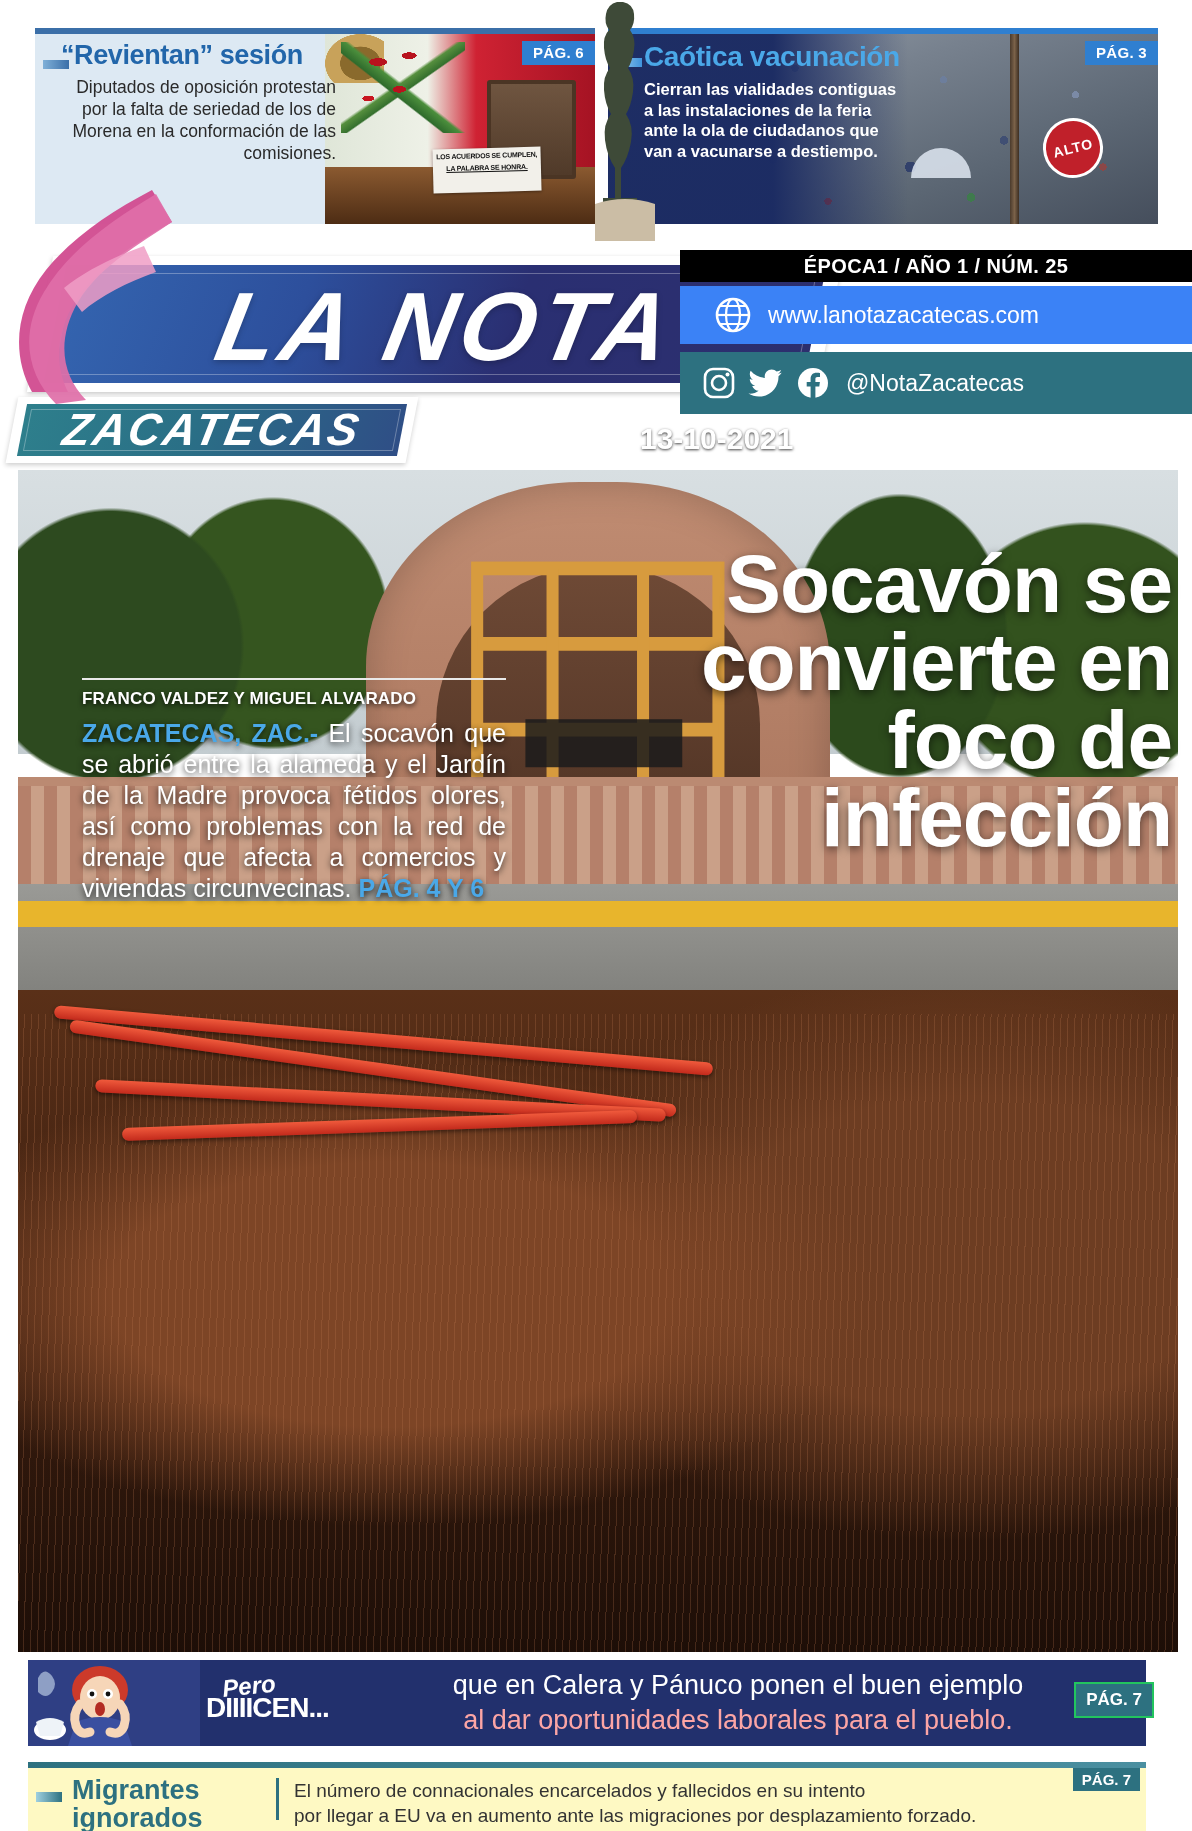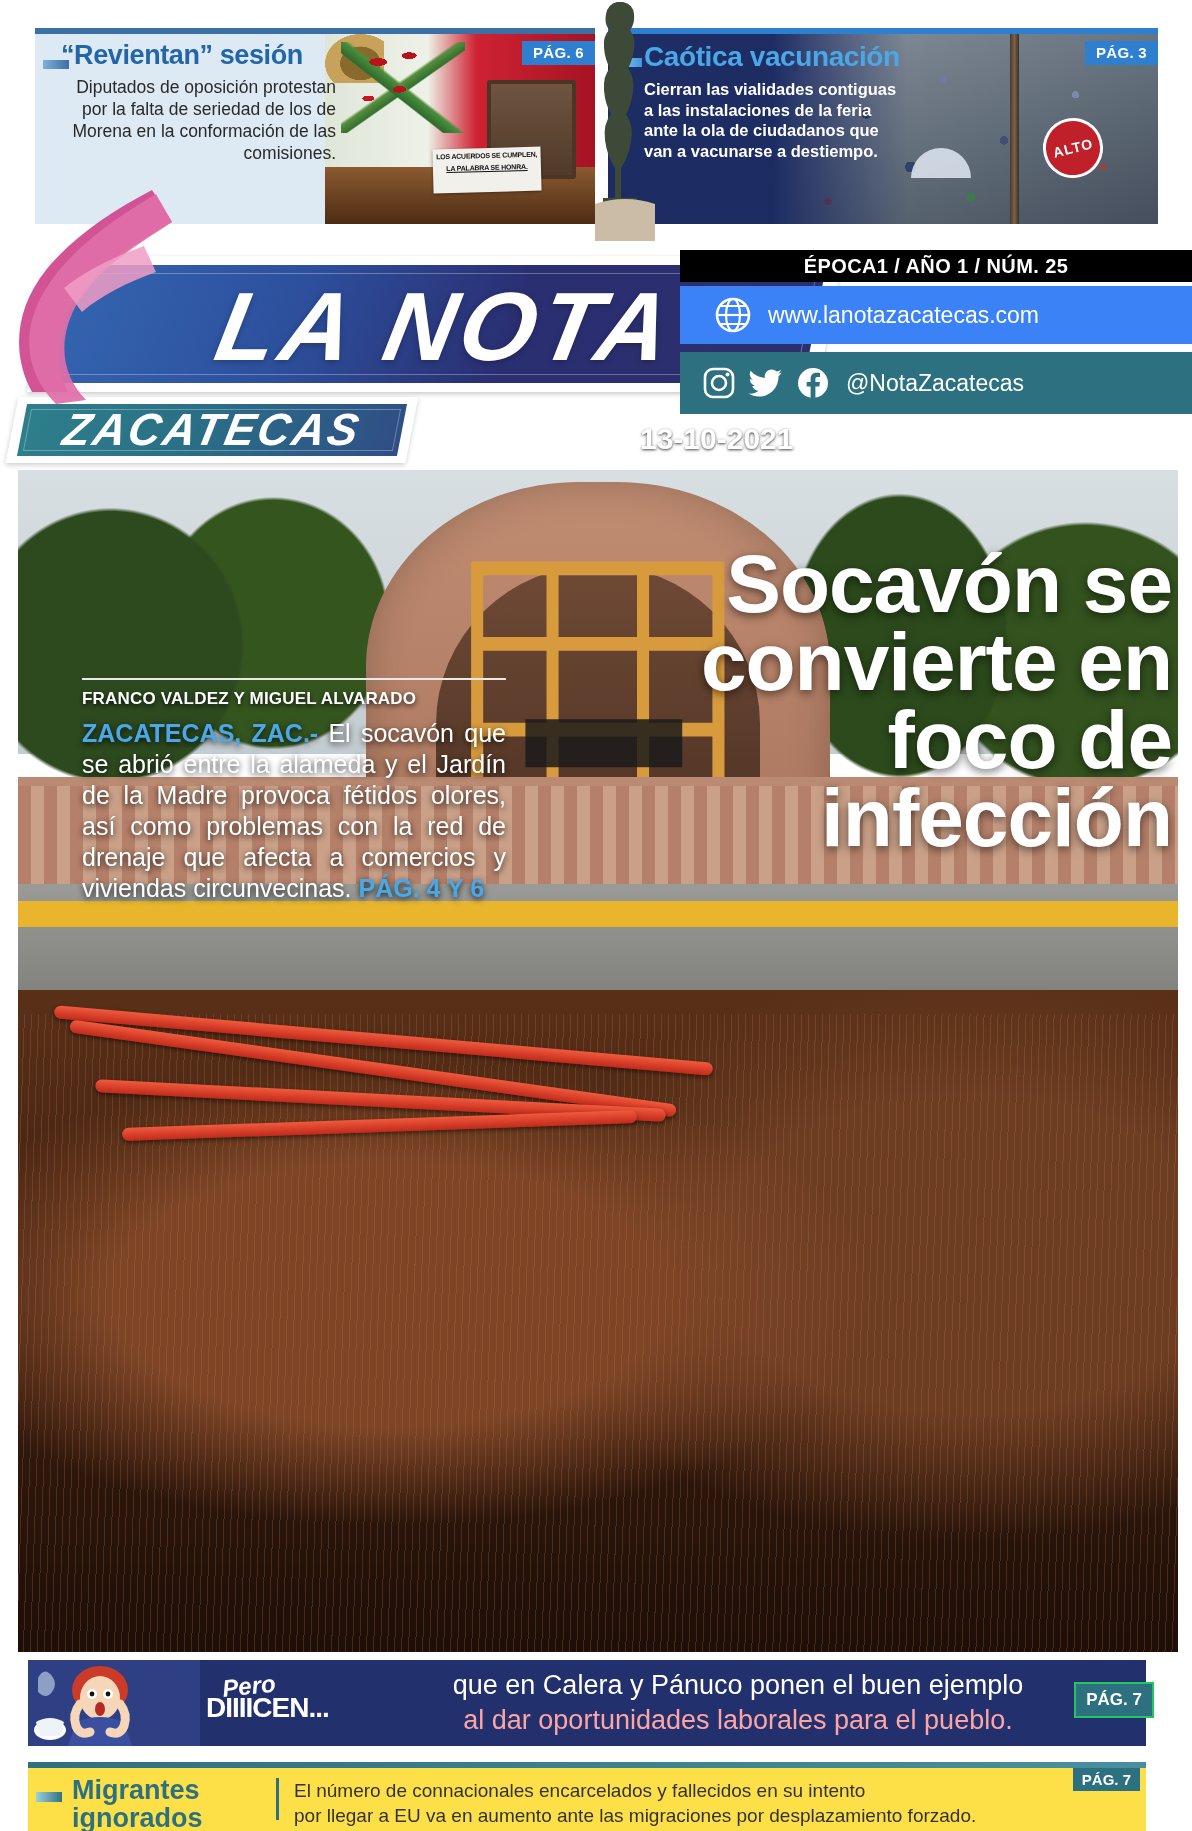--- a/index.html
+++ b/index.html
@@ -204,21 +204,21 @@
      display:block;margin-left:16px;}
   .dicen-word{font-size:28px;font-weight:bold;letter-spacing:-1px;display:block;margin-top:-4px;}
   .dicen-l1{position:absolute;left:350px;top:10px;width:720px;color:#fff;
      font-size:27px;text-align:center;}
   .dicen-l2{position:absolute;left:350px;top:45px;width:720px;color:#fca5a5;
      font-size:27px;text-align:center;}
   .dicen-pag{position:absolute;right:-8px;top:22px;background:#2d7180;color:#fff;
      font-size:17px;font-weight:bold;padding:6px 10px;border:2px solid #22c55e;}
 
   
-  .migr{position:absolute;left:28px;top:1762px;width:1118px;height:69px;background:#fde047;}
+  .migr{position:absolute;left:28px;top:1762px;width:1118px;height:69px;background:#fef9c3;}
   .migr .rule{position:absolute;left:0;top:0;width:100%;height:6px;
      background:linear-gradient(90deg,#2d7180,#4a8fa0);}
   .migr-dash{position:absolute;left:8px;top:30px;width:26px;height:10px;
      background:linear-gradient(90deg,#9fd0e0,#2d7180);}
   .migr-title{position:absolute;left:44px;top:14px;width:190px;color:#2d7180;
      font-size:27px;line-height:28px;font-weight:bold;}
   .migr-div{position:absolute;left:248px;top:16px;width:3px;height:42px;background:#2d7180;}
   .migr-txt{position:absolute;left:266px;top:16px;width:830px;color:#333;
      font-size:19px;line-height:25px;}
   .migr-pag{position:absolute;right:6px;top:6px;background:#2d7180;color:#fff;

